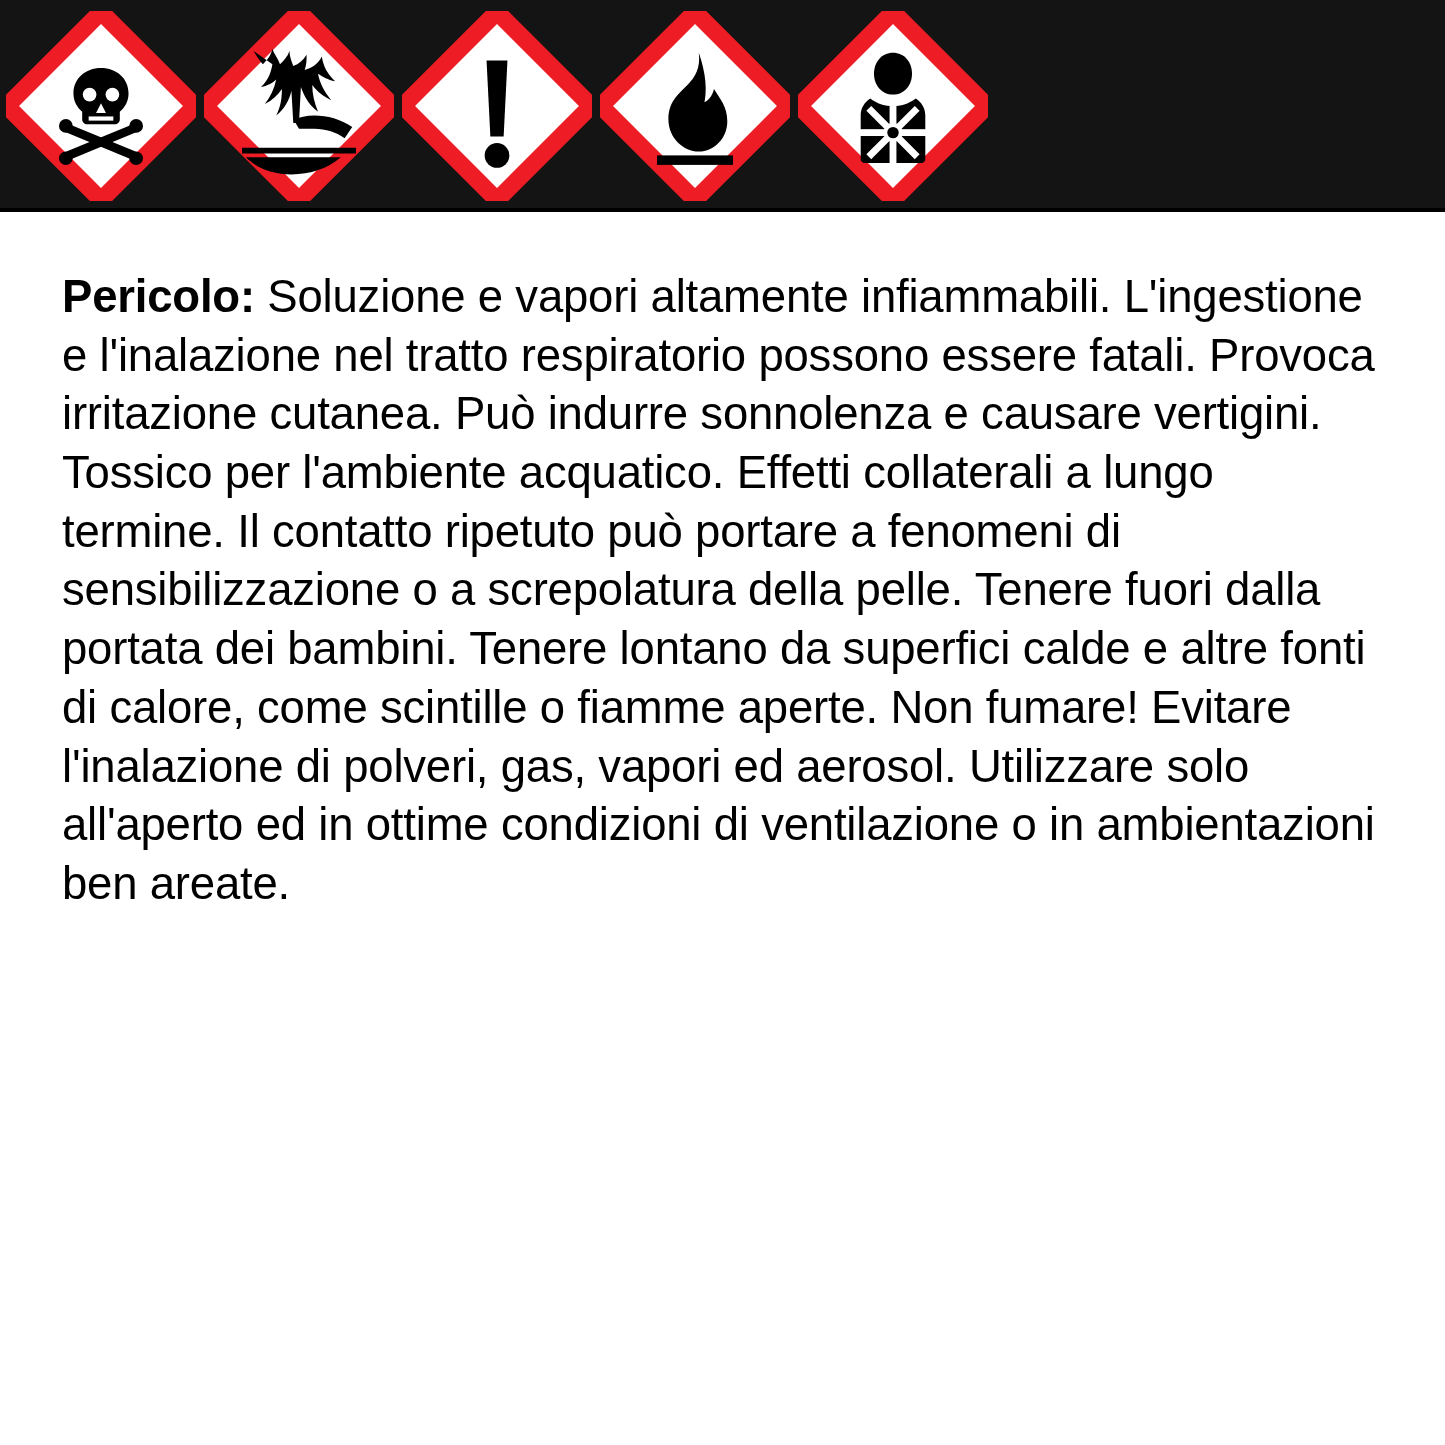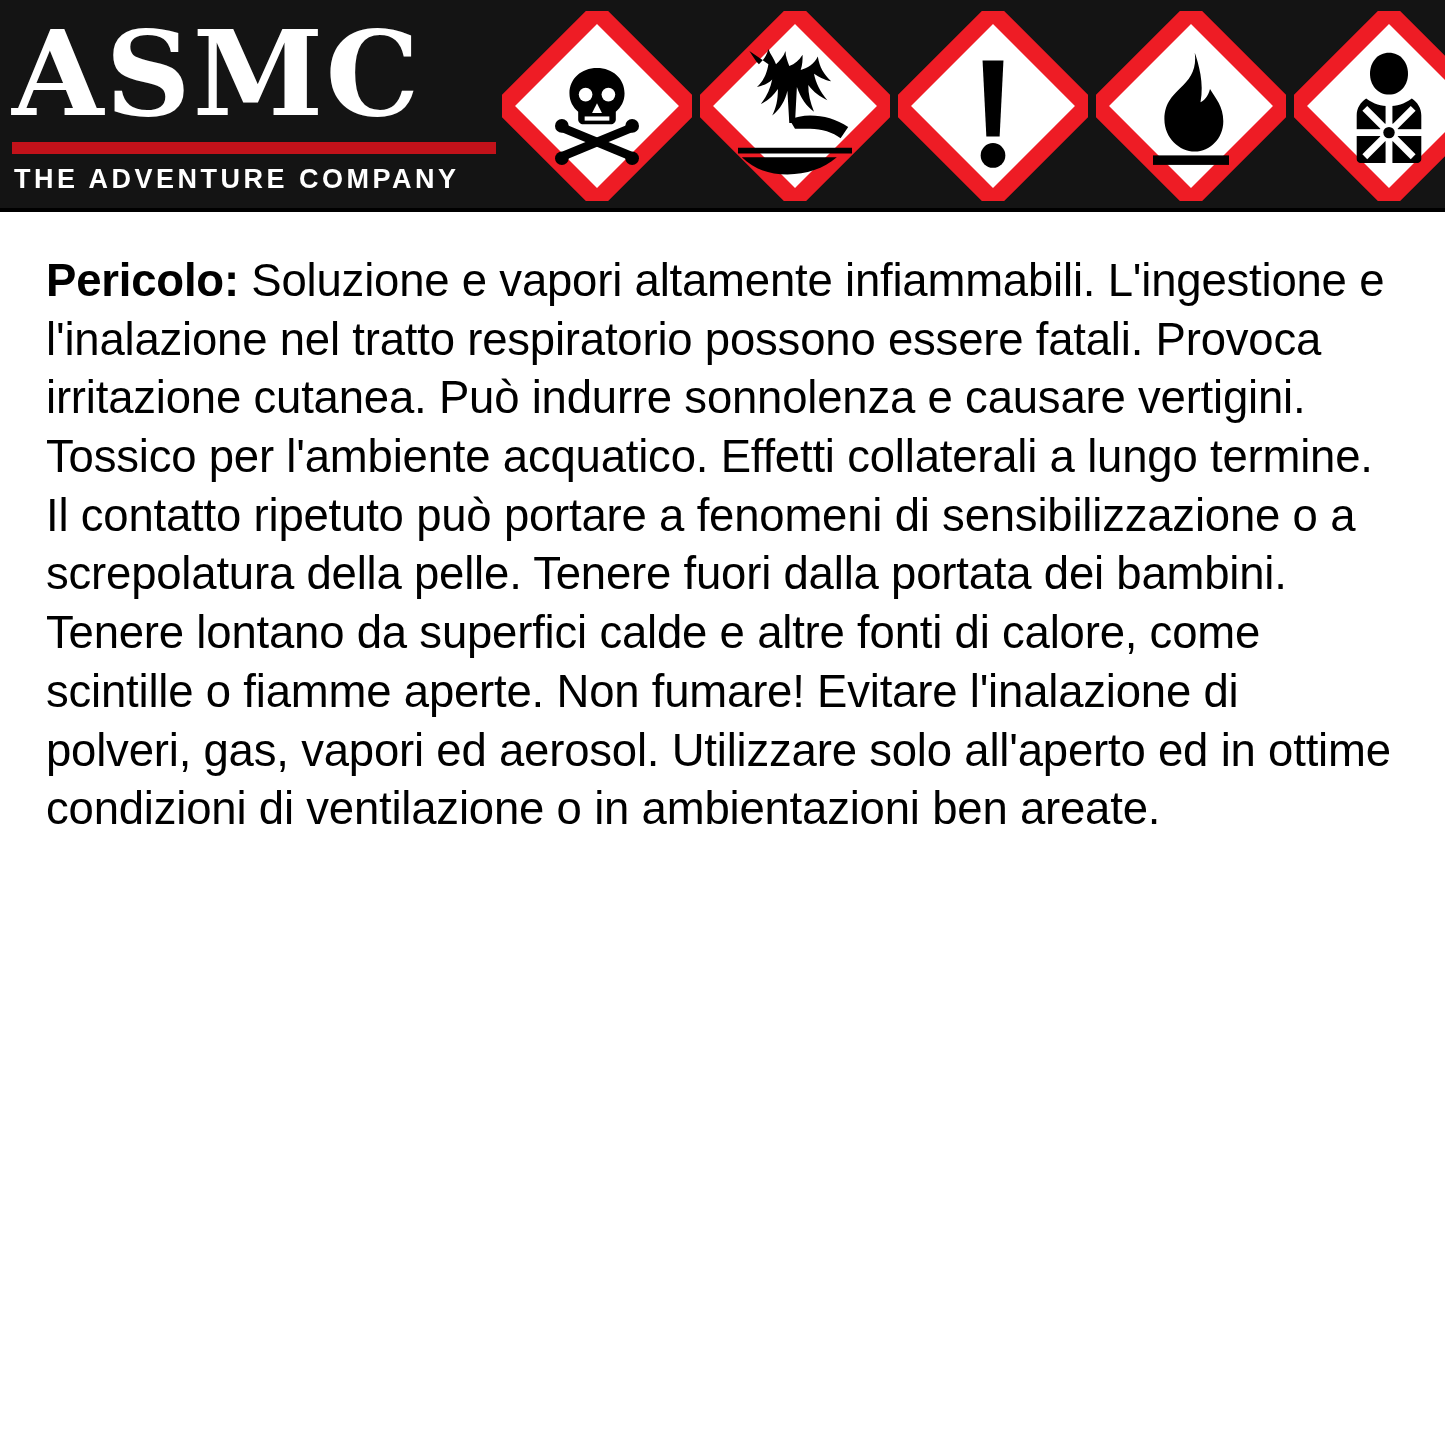--- a/index.html
+++ b/index.html
@@ -87,38 +87,33 @@
   
   .content {
     padding: 40px 52px 0 46px;
     box-sizing: border-box;
   }
   .para {
     font-family: "Liberation Sans", sans-serif;
     font-size: 45.5px;
     line-height: 1.29;
     color: #000000;
-    margin: 0;
+    margin: 16px;
     letter-spacing: -0.2px;
   }
   .para + .para { margin-top: 52px; }
   .lead {
     font-weight: bold;
   }
 </style>
 </head>
 <body>
 
 <div class="header">
 
-  <div class="logo-block">
-    <div class="logo-word">ASMC</div>
-    <div class="logo-rule"></div>
-    <div class="logo-tag">THE ADVENTURE COMPANY</div>
-  </div>
 
   <div class="pictos">
 
     <div class="ghs">
       <svg viewBox="0 0 100 100" aria-hidden="true">
         <g transform="translate(50,50) rotate(45) translate(-50,-50)">
           <rect x="15" y="15" width="70" height="70" fill="#ffffff" stroke="#ee1c25" stroke-width="9"></rect>
         </g>
         <g fill="#000000">
           <path d="M50 30c-8.3 0-14.5 5.6-14.5 13.3 0 4.2 1.9 7.5 4.6 9.7v4.1c0 1.4 1.2 2.5 2.6 2.5h14.6c1.4 0 2.6-1.1 2.6-2.5V53c2.7-2.2 4.6-5.5 4.6-9.7C64.5 35.6 58.3 30 50 30z"></path>

